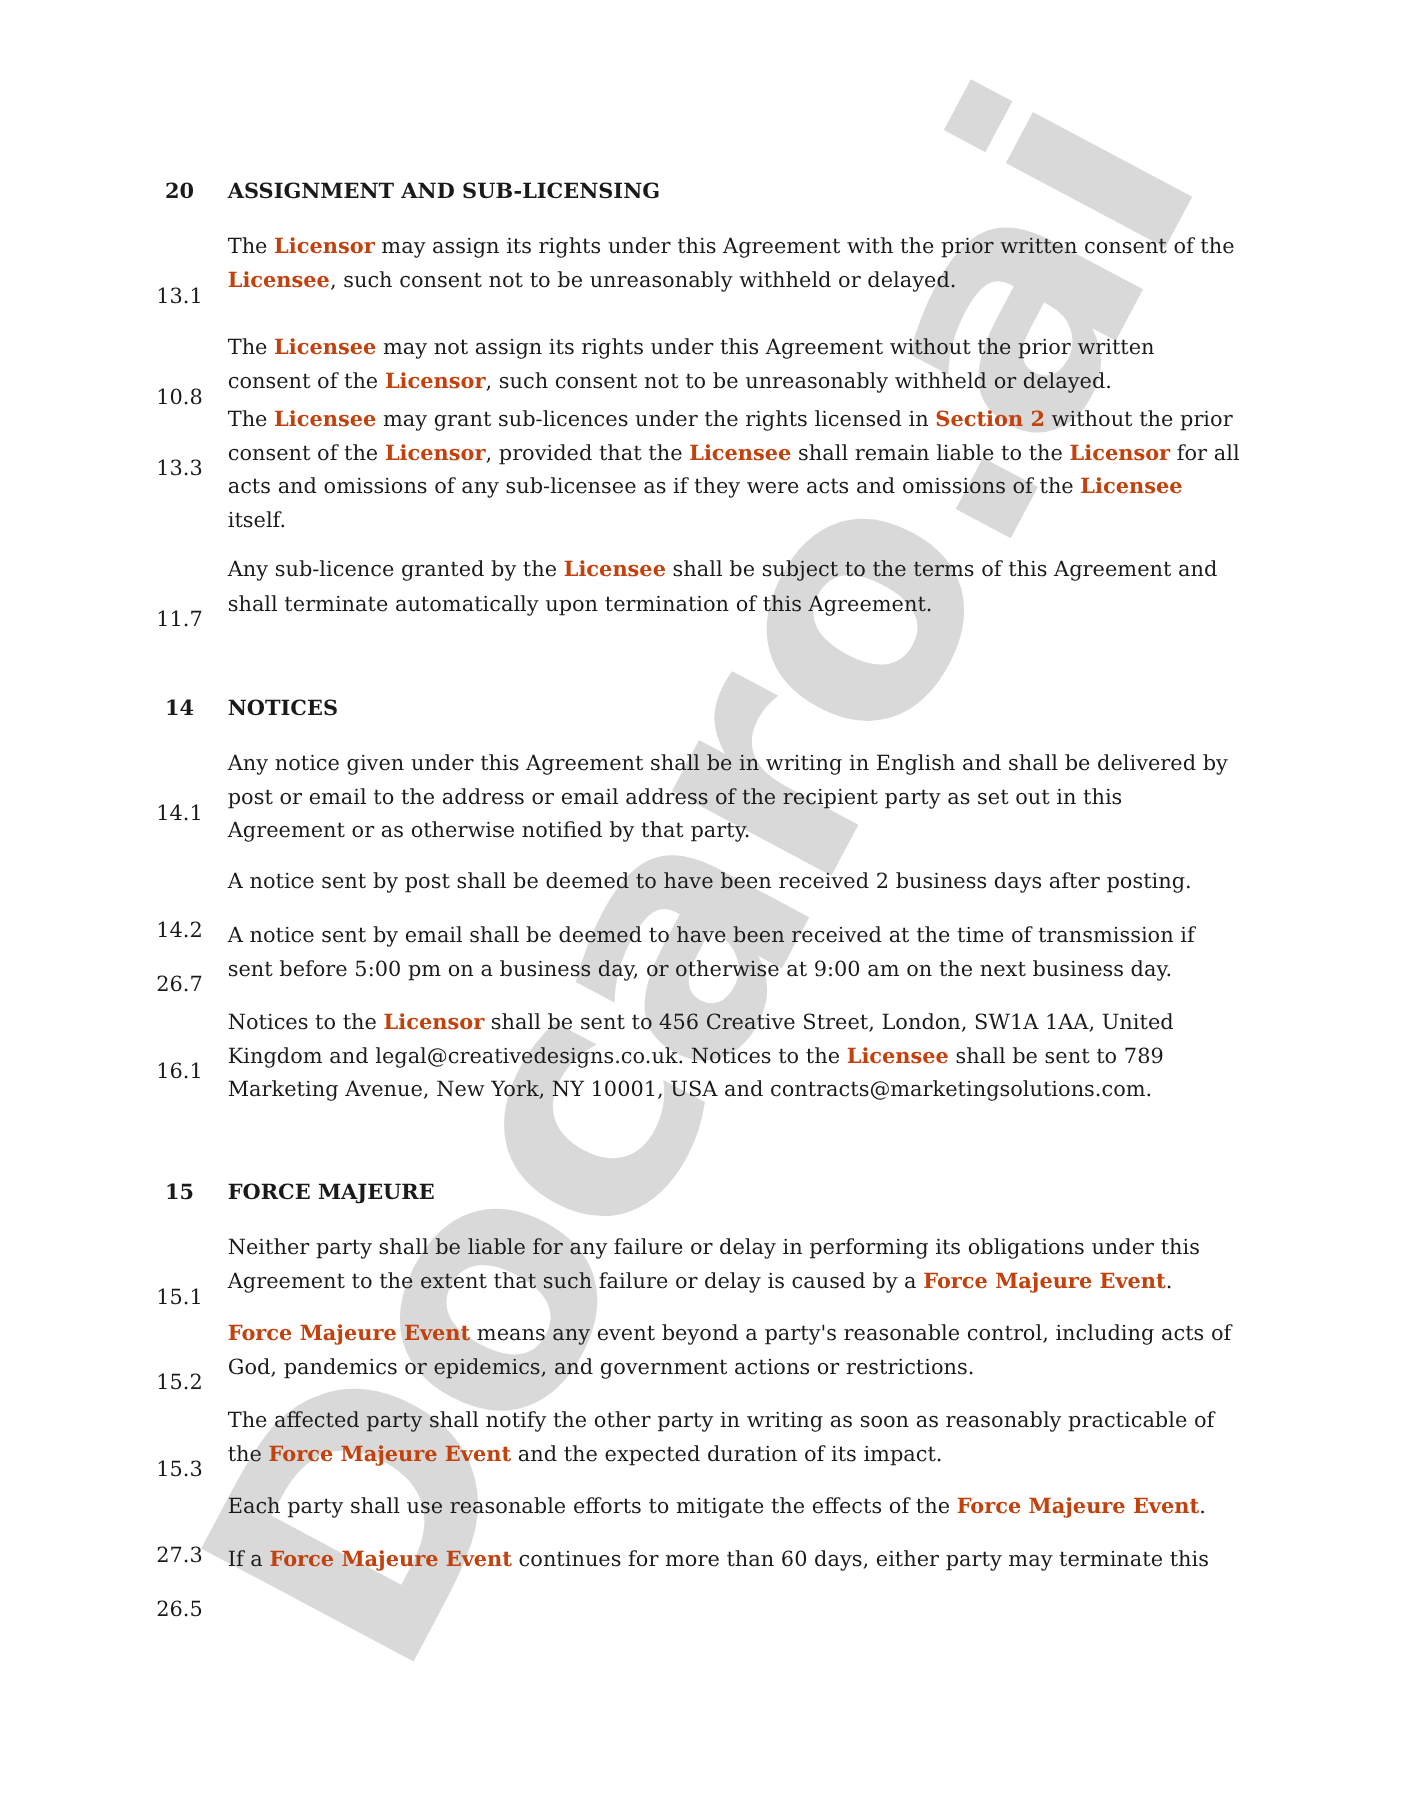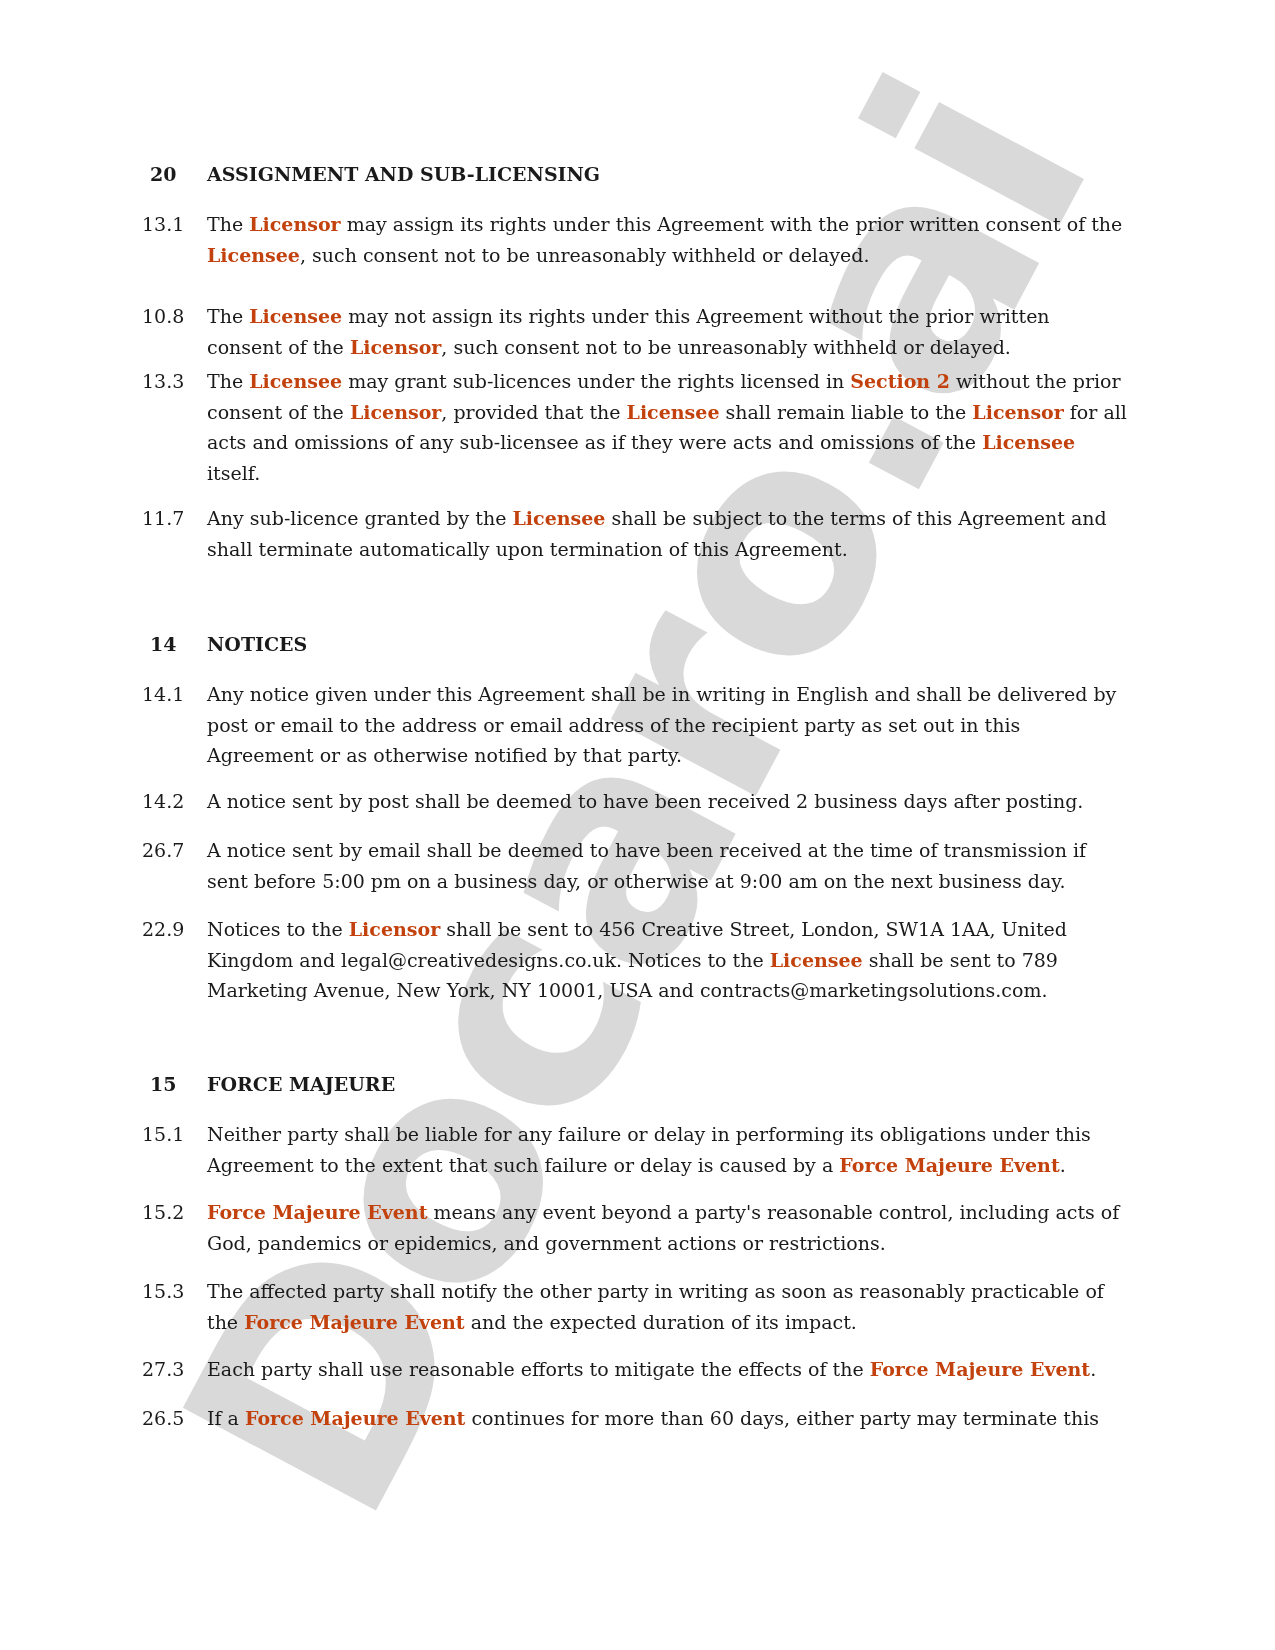--- a/index.html
+++ b/index.html
@@ -64,20 +64,21 @@
     position: absolute;
     left: 0;
     width: 1275px;
     font-size: 19px;
     line-height: 30.5px;
   }
   .clause .cnum {
     position: absolute;
     left: 142px;
     width: 50px;
+    margin-top: 45px;
   }
   .clause .ctext {
     position: absolute;
     left: 207px;
     width: 920px;
   }
   .clause .ctext b {
     font-weight: bold;
     color: #c2410c;
   }
@@ -130,21 +131,21 @@
       <span class="cnum">14.2</span>
       <span class="ctext">A notice sent by post shall be deemed to have been received 2 business days after posting.</span>
     </div>
 
     <div class="clause" style="top:835px">
       <span class="cnum">26.7</span>
       <span class="ctext">A notice sent by email shall be deemed to have been received at the time of transmission if sent before 5:00 pm on a business day, or otherwise at 9:00 am on the next business day.</span>
     </div>
 
     <div class="clause" style="top:914px">
-      <span class="cnum">22.9</span>
+      <span class="cnum">16.1</span>
       <span class="ctext" style="width:880px">Notices to the <b>Licensor</b> shall be sent to 456 Creative Street, London, SW1A 1AA, United Kingdom and legal@creativedesigns.co.uk. Notices to the <b>Licensee</b> shall be sent to 789 Marketing Avenue, New York, NY 10001, USA and contracts@marketingsolutions.com.</span>
     </div>
 
     <div class="section-heading" style="top:1070px">
       <span class="num">15</span>
       <span class="title">FORCE MAJEURE</span>
     </div>
 
     <div class="clause" style="top:1119px">
       <span class="cnum">15.1</span>

